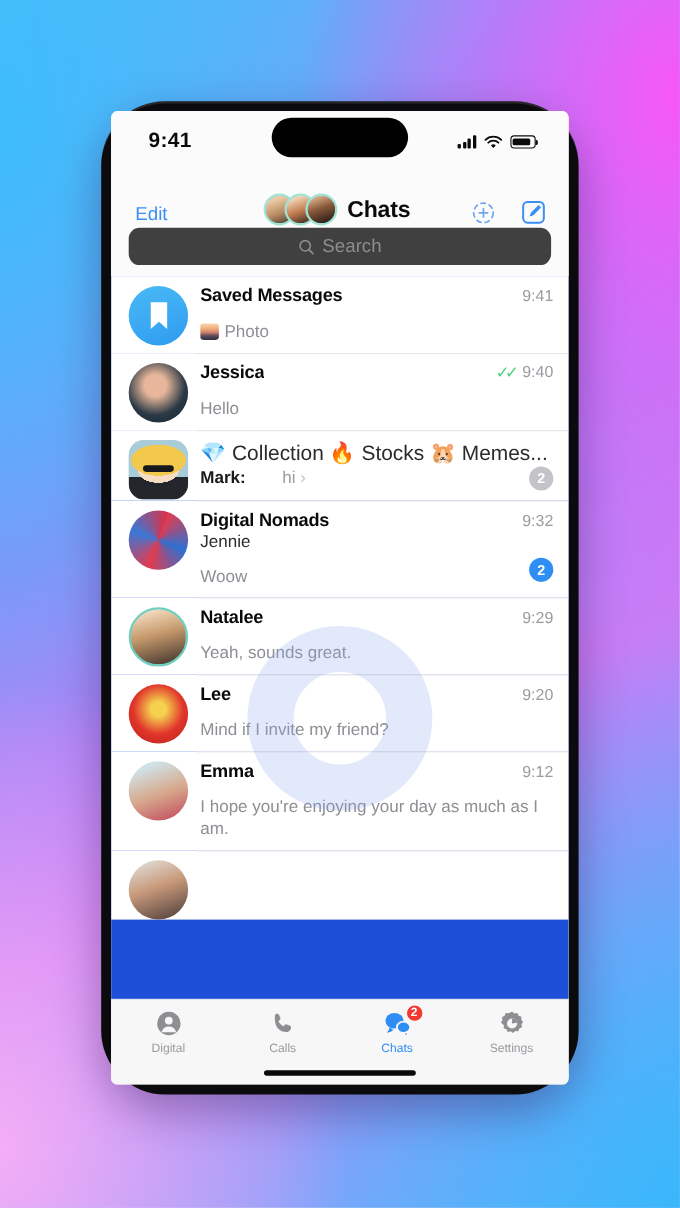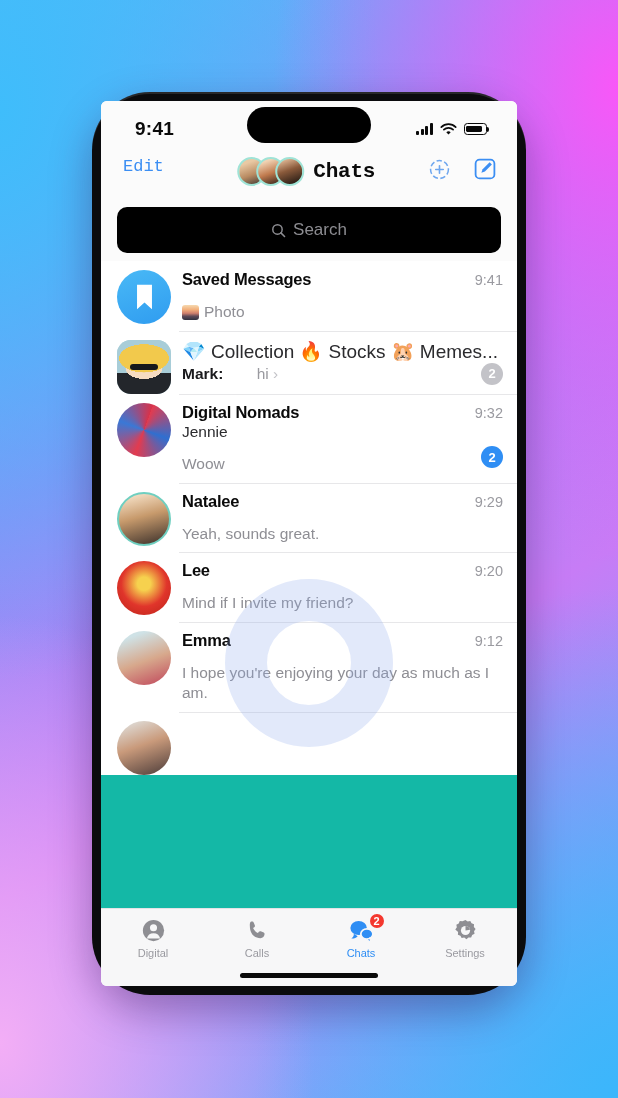--- a/index.html
+++ b/index.html
@@ -53,23 +53,22 @@
   }
   .batt b{ display:block; height:100%; width:88%; background:#0a0a0a; border-radius:1.4px; }
   .batt:after{
     content:""; position:absolute; right:-3.4px; top:3.2px; width:2px; height:5px;
     background:#0a0a0a; border-radius:0 2px 2px 0;
   }
 
   
   .navbar{
     flex:0 0 48px; background:#fbfbfb;
-    display:flex; align-items:flex-start; padding:0 20px 0 22px;
+    display:flex; align-items:flex-end; padding:0 20px 0 22px;
     position:relative;
-    font-family:Liberation Mono, monospace;
   }
   .nav-edit{ font-size:17px; color:#3b8ef3; }
   .nav-center{
     position:absolute; left:50%; transform:translateX(-52%);
     display:flex; align-items:center; gap:9px;
   }
   .avatar-stack{ display:flex; align-items:center; }
   .avatar-stack .av{
     width:29px; height:29px; border-radius:50%;
     border:2px solid #9fe3d6; margin-left:-10px;
@@ -78,27 +77,27 @@
   .avatar-stack .av:first-child{ margin-left:0; }
   .av1{ background:linear-gradient(160deg,#e9c9a4 20%,#b98b62 60%,#3c3733 100%); }
   .av2{ background:linear-gradient(160deg,#f0d3b4 15%,#c07a4e 55%,#2a1e18 100%); }
   .av3{ background:linear-gradient(160deg,#dcb391 10%,#8a5a3b 45%,#17120f 100%); }
   .nav-title{ font-size:21px; font-weight:700; color:#0a0a0a; letter-spacing:-.2px; }
   .nav-right{ margin-left:auto; display:flex; align-items:center; gap:22px; }
 
   
   .search-wrap{ flex:0 0 46px; background:#fbfbfb; padding:2px 16px 8px; }
   .search-box{
-    height:46px; background:#000000; border-radius:10px;
+    height:34px; background:#404040; border-radius:10px;
     display:flex; align-items:center; justify-content:center; gap:7px;
   }
   .search-ph{ font-size:17px; color:#8c8c91; }
 
   
-  .chat-list{ flex:1 1 auto; background:#14b8a6; overflow:hidden; position:relative; }
+  .chat-list{ flex:1 1 auto; background:#1d4ed8; overflow:hidden; position:relative; }
   .row{
     display:flex; padding:9px 14px 0 16px; position:relative; background:#fff;
   }
   .row .sep{
     position:absolute; left:78px; right:0; top:0; height:1px; background:#e7e7e9;
   }
   .row:first-child .sep{ display:none; }
   .avatar{
     flex:0 0 54px; width:54px; height:54px; border-radius:50%;
     margin-right:11px; background:#d7d7dc; overflow:hidden; position:relative;
@@ -260,20 +259,34 @@
             <div class="row-meta">
               <span class="row-time">9:41</span>
             </div>
           </div>
           <div class="row-sub">
             <span class="photo-thumb"></span><span>Photo</span>
           </div>
         </div>
       </div>
 
+      <div class="row">
+        <div class="sep"></div>
+        <div class="avatar ph-jessica"></div>
+        <div class="row-body">
+          <div class="row-top">
+            <div class="row-name">Jessica</div>
+            <div class="row-meta">
+              <span class="ticks">✓✓</span>
+              <span class="row-time">9:40</span>
+            </div>
+          </div>
+          <div class="row-sub">Hello</div>
+        </div>
+      </div>
 
       <div class="row">
         <div class="sep"></div>
         <div class="avatar square ph-wsb">
           <div class="wsb-face"></div>
         </div>
         <div class="row-body">
           <div class="topics">💎 Collection  🔥 Stocks  🐹 Memes...</div>
           <div style="display:flex;align-items:center;">
             <div class="fromline">

